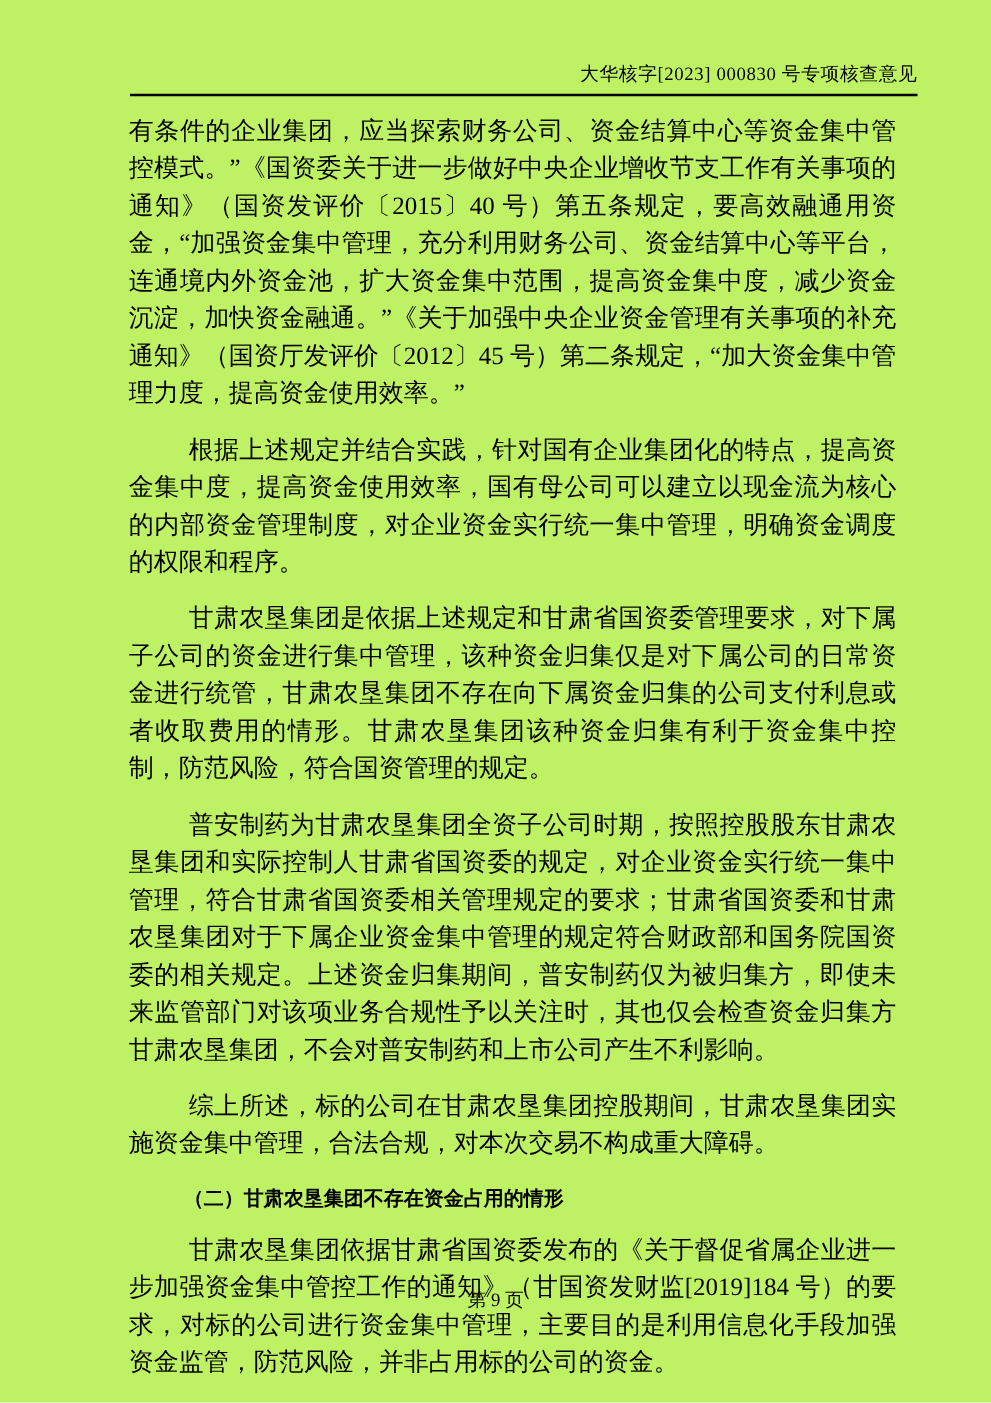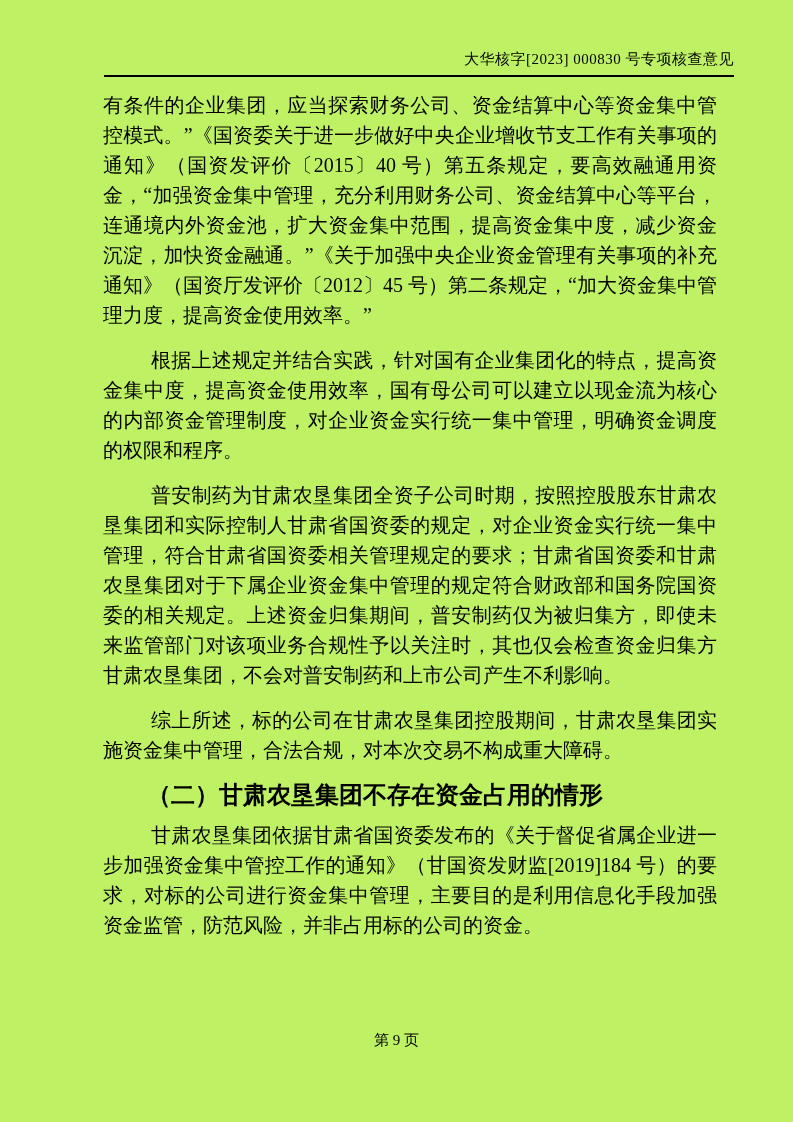--- a/index.html
+++ b/index.html
@@ -38,21 +38,21 @@
     text-justify: inter-ideograph;
   }
   .content p {
     margin: 0 16px 15px 0;
     text-indent: 48px;
   }
   .content p.continuation {
     text-indent: 0;
   }
   .content h3 {
-    font-size: 24px;
+    font-size: 16px;
     line-height: 30px;
     font-weight: bold;
     margin: 15px 0 10px 0;
     text-indent: 44px;
   }
   .footer {
     position: absolute;
     top: 1031px;
     left: 0;
     width: 793px;
@@ -63,20 +63,21 @@
 </head>
 <body>
 
 <div class="page">
 
   <div class="header">大华核字[2023] 000830 号专项核查意见</div>
 
   <div class="content">
     <p class="continuation">有条件的企业集团，应当探索财务公司、资金结算中心等资金集中管控模式。”《国资委关于进一步做好中央企业增收节支工作有关事项的通知》（国资发评价〔2015〕40 号）第五条规定，要高效融通用资金，“加强资金集中管理，充分利用财务公司、资金结算中心等平台，连通境内外资金池，扩大资金集中范围，提高资金集中度，减少资金沉淀，加快资金融通。”《关于加强中央企业资金管理有关事项的补充通知》（国资厅发评价〔2012〕45 号）第二条规定，“加大资金集中管理力度，提高资金使用效率。”</p>
     <p>根据上述规定并结合实践，针对国有企业集团化的特点，提高资金集中度，提高资金使用效率，国有母公司可以建立以现金流为核心的内部资金管理制度，对企业资金实行统一集中管理，明确资金调度的权限和程序。</p>
+    <p>甘肃农垦集团是依据上述规定和甘肃省国资委管理要求，对下属子公司的资金进行集中管理，该种资金归集仅是对下属公司的日常资金进行统管，甘肃农垦集团不存在向下属资金归集的公司支付利息或者收取费用的情形。甘肃农垦集团该种资金归集有利于资金集中控制，防范风险，符合国资管理的规定。</p>
     <p>普安制药为甘肃农垦集团全资子公司时期，按照控股股东甘肃农垦集团和实际控制人甘肃省国资委的规定，对企业资金实行统一集中管理，符合甘肃省国资委相关管理规定的要求；甘肃省国资委和甘肃农垦集团对于下属企业资金集中管理的规定符合财政部和国务院国资委的相关规定。上述资金归集期间，普安制药仅为被归集方，即使未来监管部门对该项业务合规性予以关注时，其也仅会检查资金归集方甘肃农垦集团，不会对普安制药和上市公司产生不利影响。</p>
     <p>综上所述，标的公司在甘肃农垦集团控股期间，甘肃农垦集团实施资金集中管理，合法合规，对本次交易不构成重大障碍。</p>
     <h3>（二）甘肃农垦集团不存在资金占用的情形</h3>
     <p>甘肃农垦集团依据甘肃省国资委发布的《关于督促省属企业进一步加强资金集中管控工作的通知》（甘国资发财监[2019]184 号）的要求，对标的公司进行资金集中管理，主要目的是利用信息化手段加强资金监管，防范风险，并非占用标的公司的资金。</p>
   </div>
 
   <div class="footer">第 9 页</div>
 
 </div>
 

